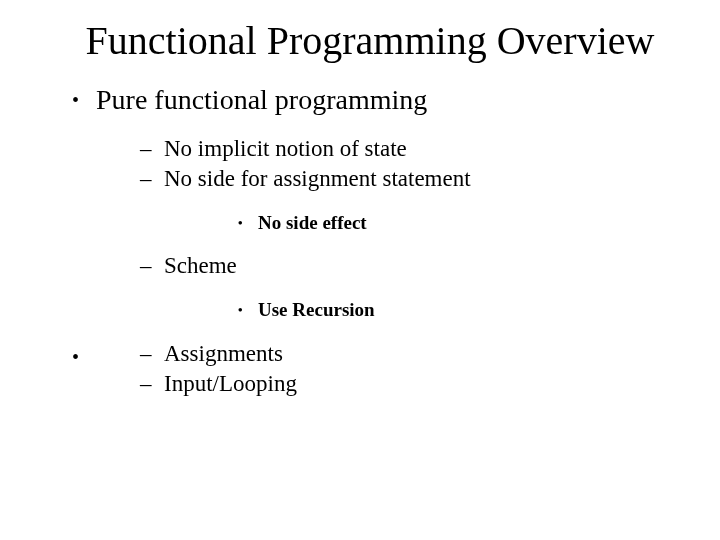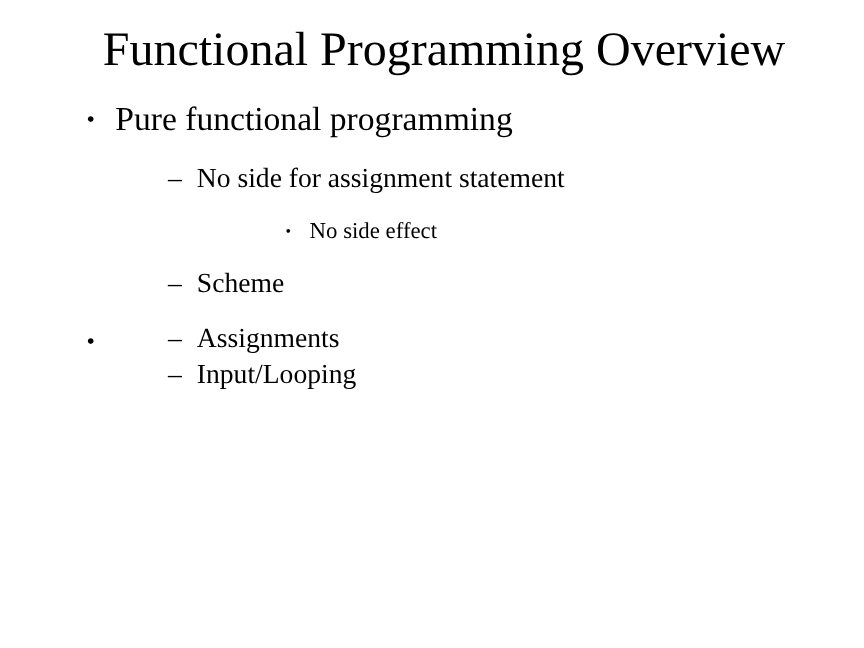--- a/index.html
+++ b/index.html
@@ -59,20 +59,21 @@
     content: "–";
     position: absolute;
     left: 28px;
     top: 0;
   }
   
   .lvl3 > li {
     font-size: 19px;
     line-height: 1.35;
     padding-left: 78px;
+    font-weight: bold;
   }
   .lvl3 > li::before {
     content: "•";
     position: absolute;
     left: 58px;
     top: 0;
     font-size: 13px;
     line-height: 25px;
   }
 </style>
@@ -81,30 +82,36 @@
 
 <div class="slide">
 
   <h1 class="title">Functional Programming Overview</h1>
 
   <ul class="lvl1">
     <li>
       <span>Pure functional programming</span>
       <ul class="lvl2">
         <li>
+          <span>No implicit notion of state</span>
+        </li>
+        <li>
           <span>No side for assignment statement</span>
           <ul class="lvl3">
             <li>
               <span>No side effect</span>
             </li>
           </ul>
         </li>
         <li>
           <span>Scheme</span>
           <ul class="lvl3">
+            <li>
+              <span>Use Recursion</span>
+            </li>
           </ul>
         </li>
       </ul>
     </li>
     <li>
       <ul class="lvl2">
         <li>
           <span>Assignments</span>
         </li>
         <li>

